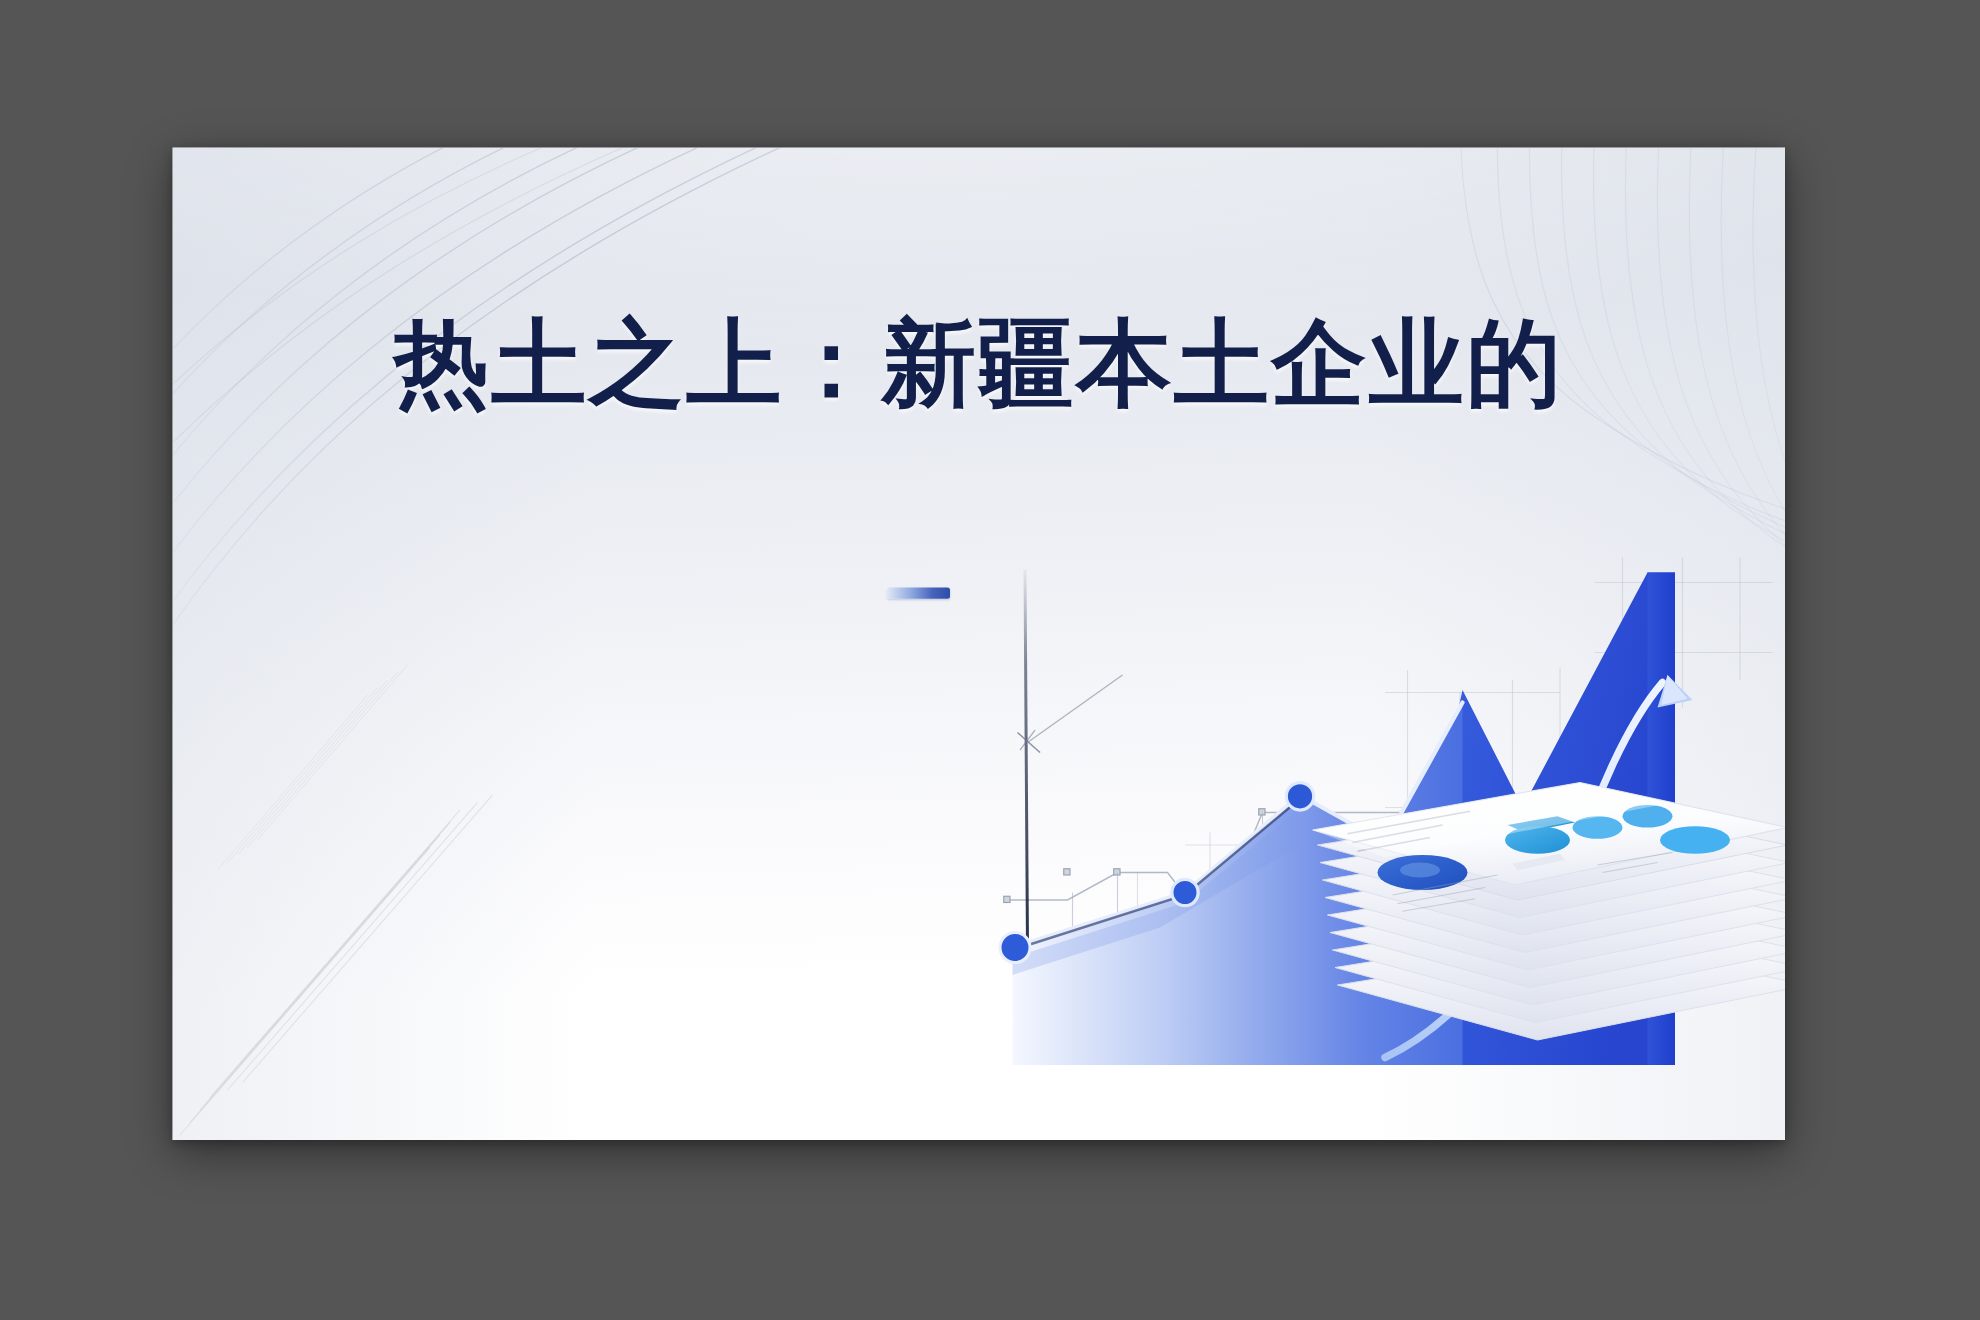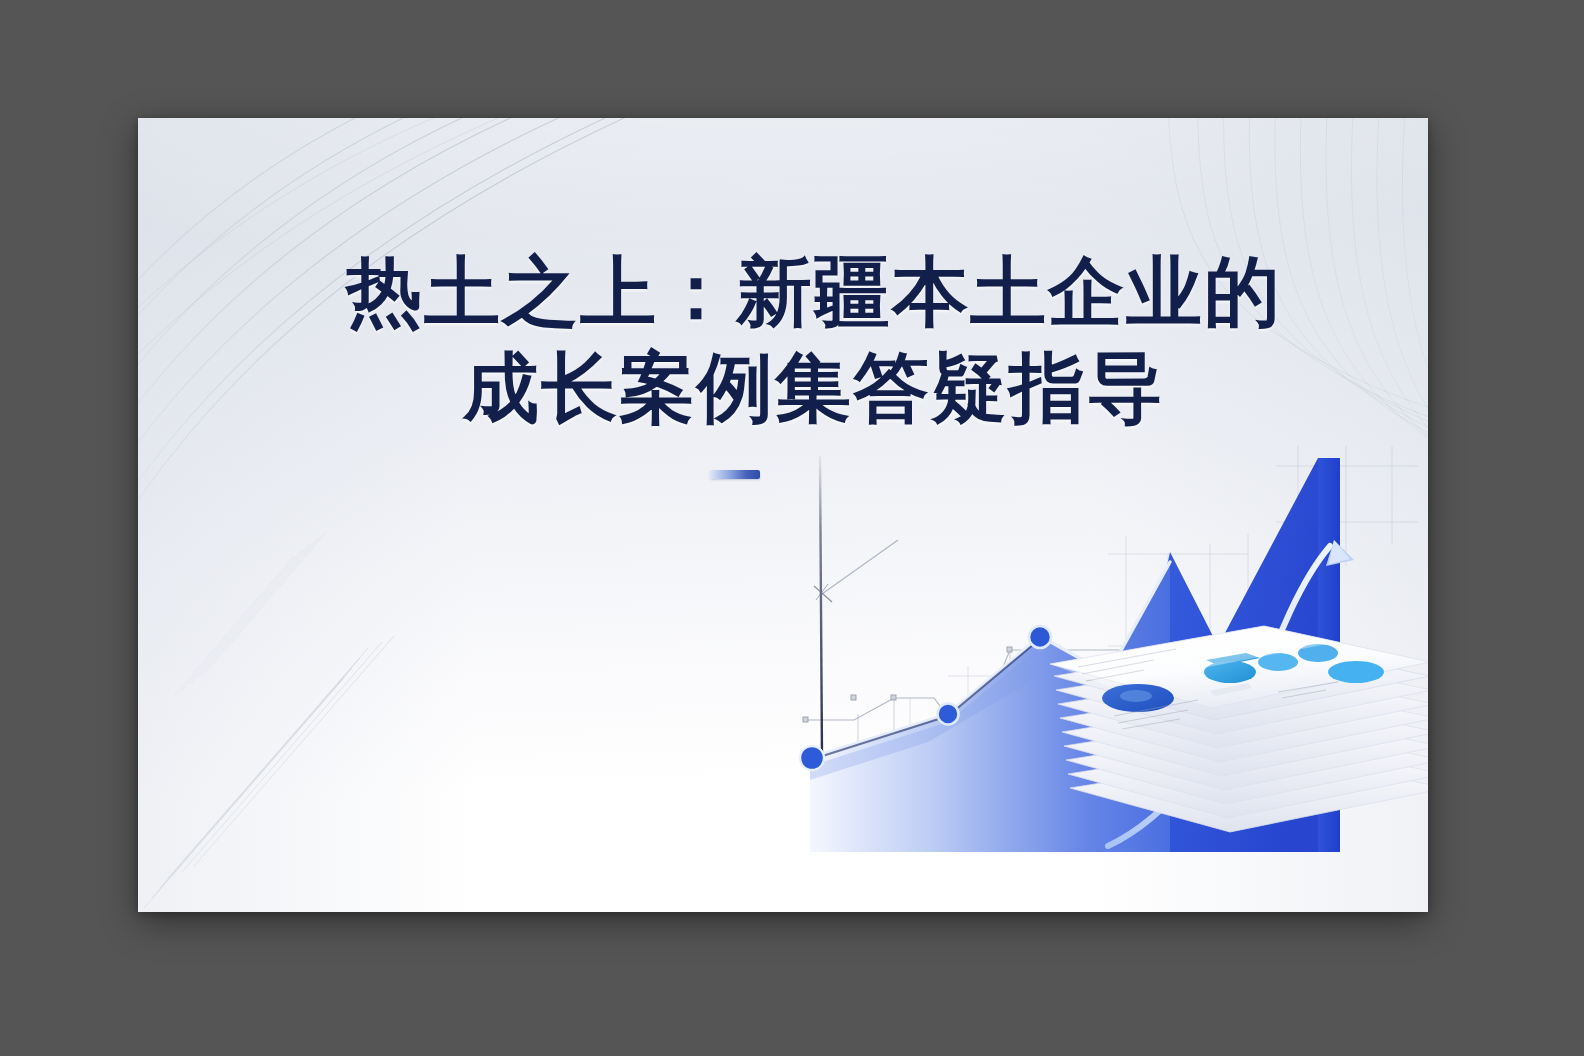--- a/index.html
+++ b/index.html
@@ -57,21 +57,20 @@
     pointer-events: none;
   }
 
   
   #title-block {
     position: absolute;
     left: 0;
     top: 126px;
     width: 1290px;
     text-align: center;
-    padding-left: 31px;
   }
   .title-line {
     font-family: "Liberation Sans", sans-serif;
     font-weight: 700;
     font-size: 76px;
     line-height: 96px;
     letter-spacing: 2px;
     color: #121f4a;
     white-space: nowrap;
     text-shadow: 0 2px 3px rgba(255,255,255,0.65);
@@ -168,21 +167,20 @@
       <g fill="none" stroke="#9aa3b4" stroke-opacity="0.26" stroke-width="0.85">
         <path d="M 1030 -20 C 1032 74 1048 150 1130 210 C 1216 270 1304 296 1356 306"></path>
         <path d="M 1296 -20 C 1274 232 1328 332 1400 404"></path>
       </g>
     </svg>
 
     <div class="sheen"></div>
 
     <div id="title-block">
       <div class="title-line">热土之上：新疆本土企业的</div>
-      <div class="title-line">成长案例集答疑指导</div>
     </div>
 
     <div id="accent-bar"></div>
 
     <div id="illustration">
       <svg class="chartsvg" viewBox="0 0 650 476" preserveAspectRatio="none">
         <defs>
           <linearGradient id="frontArea" x1="0" y1="0" x2="1" y2="0">
             <stop offset="0%" stop-color="#f4f7fe"></stop>
             <stop offset="14%" stop-color="#dde5fa"></stop>

